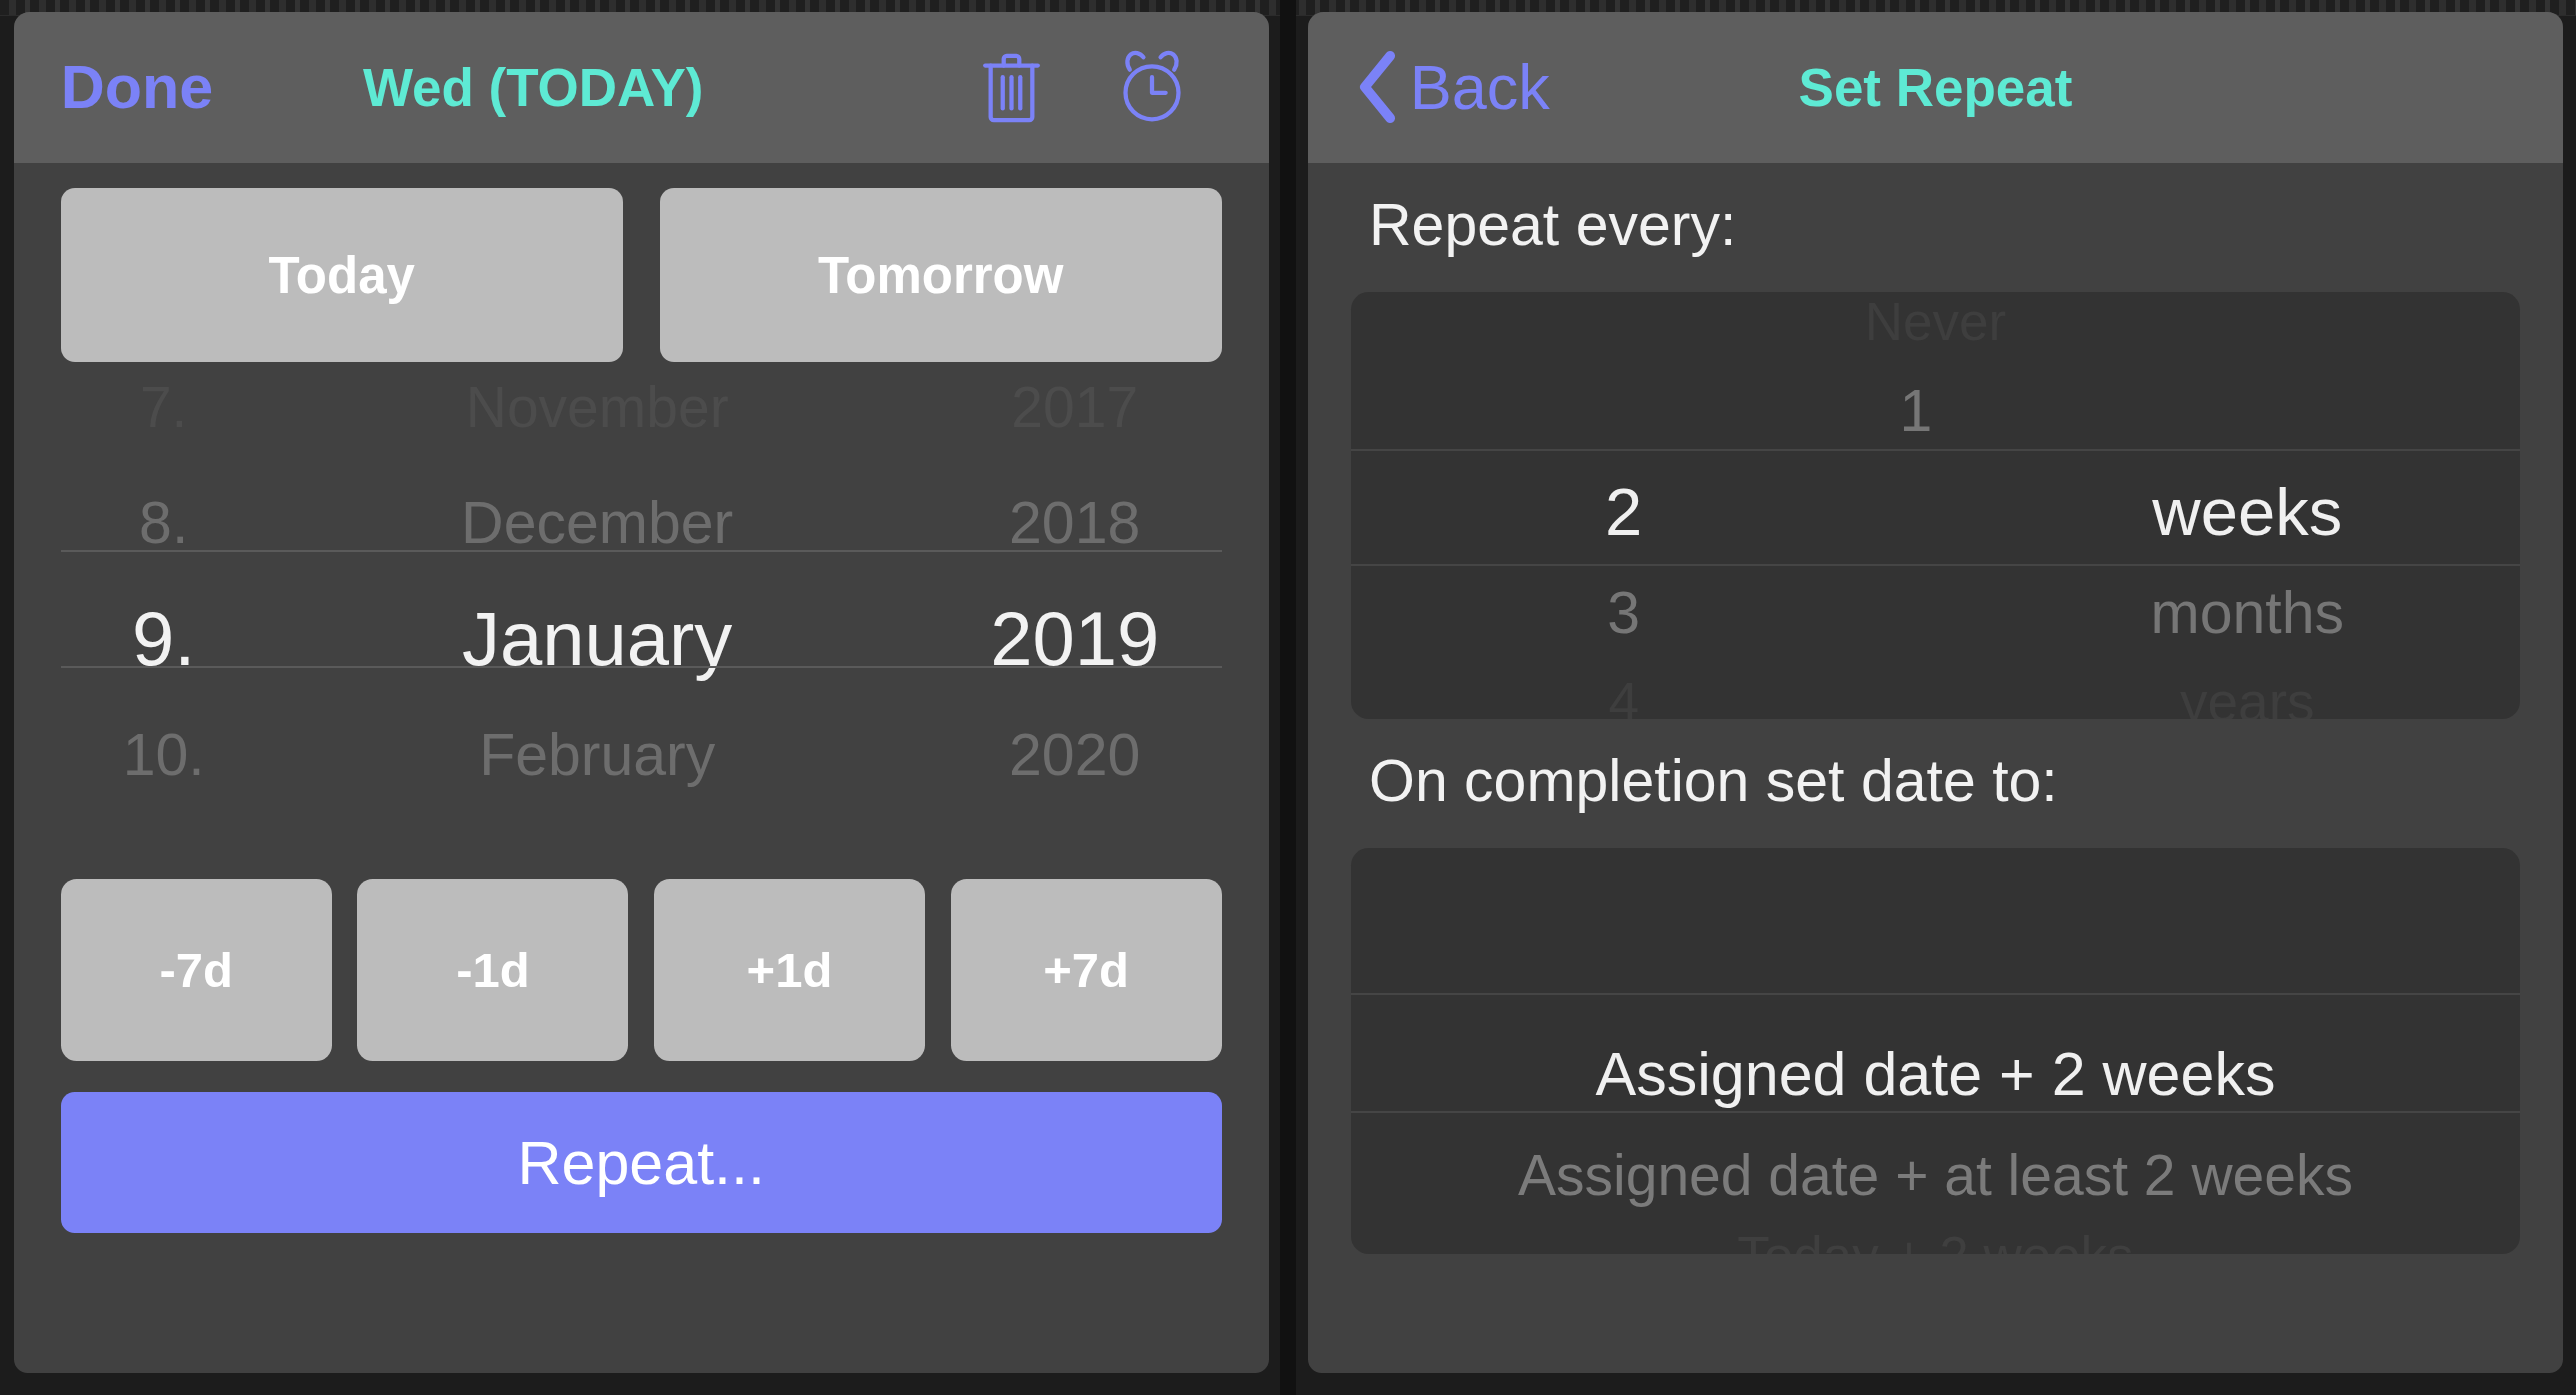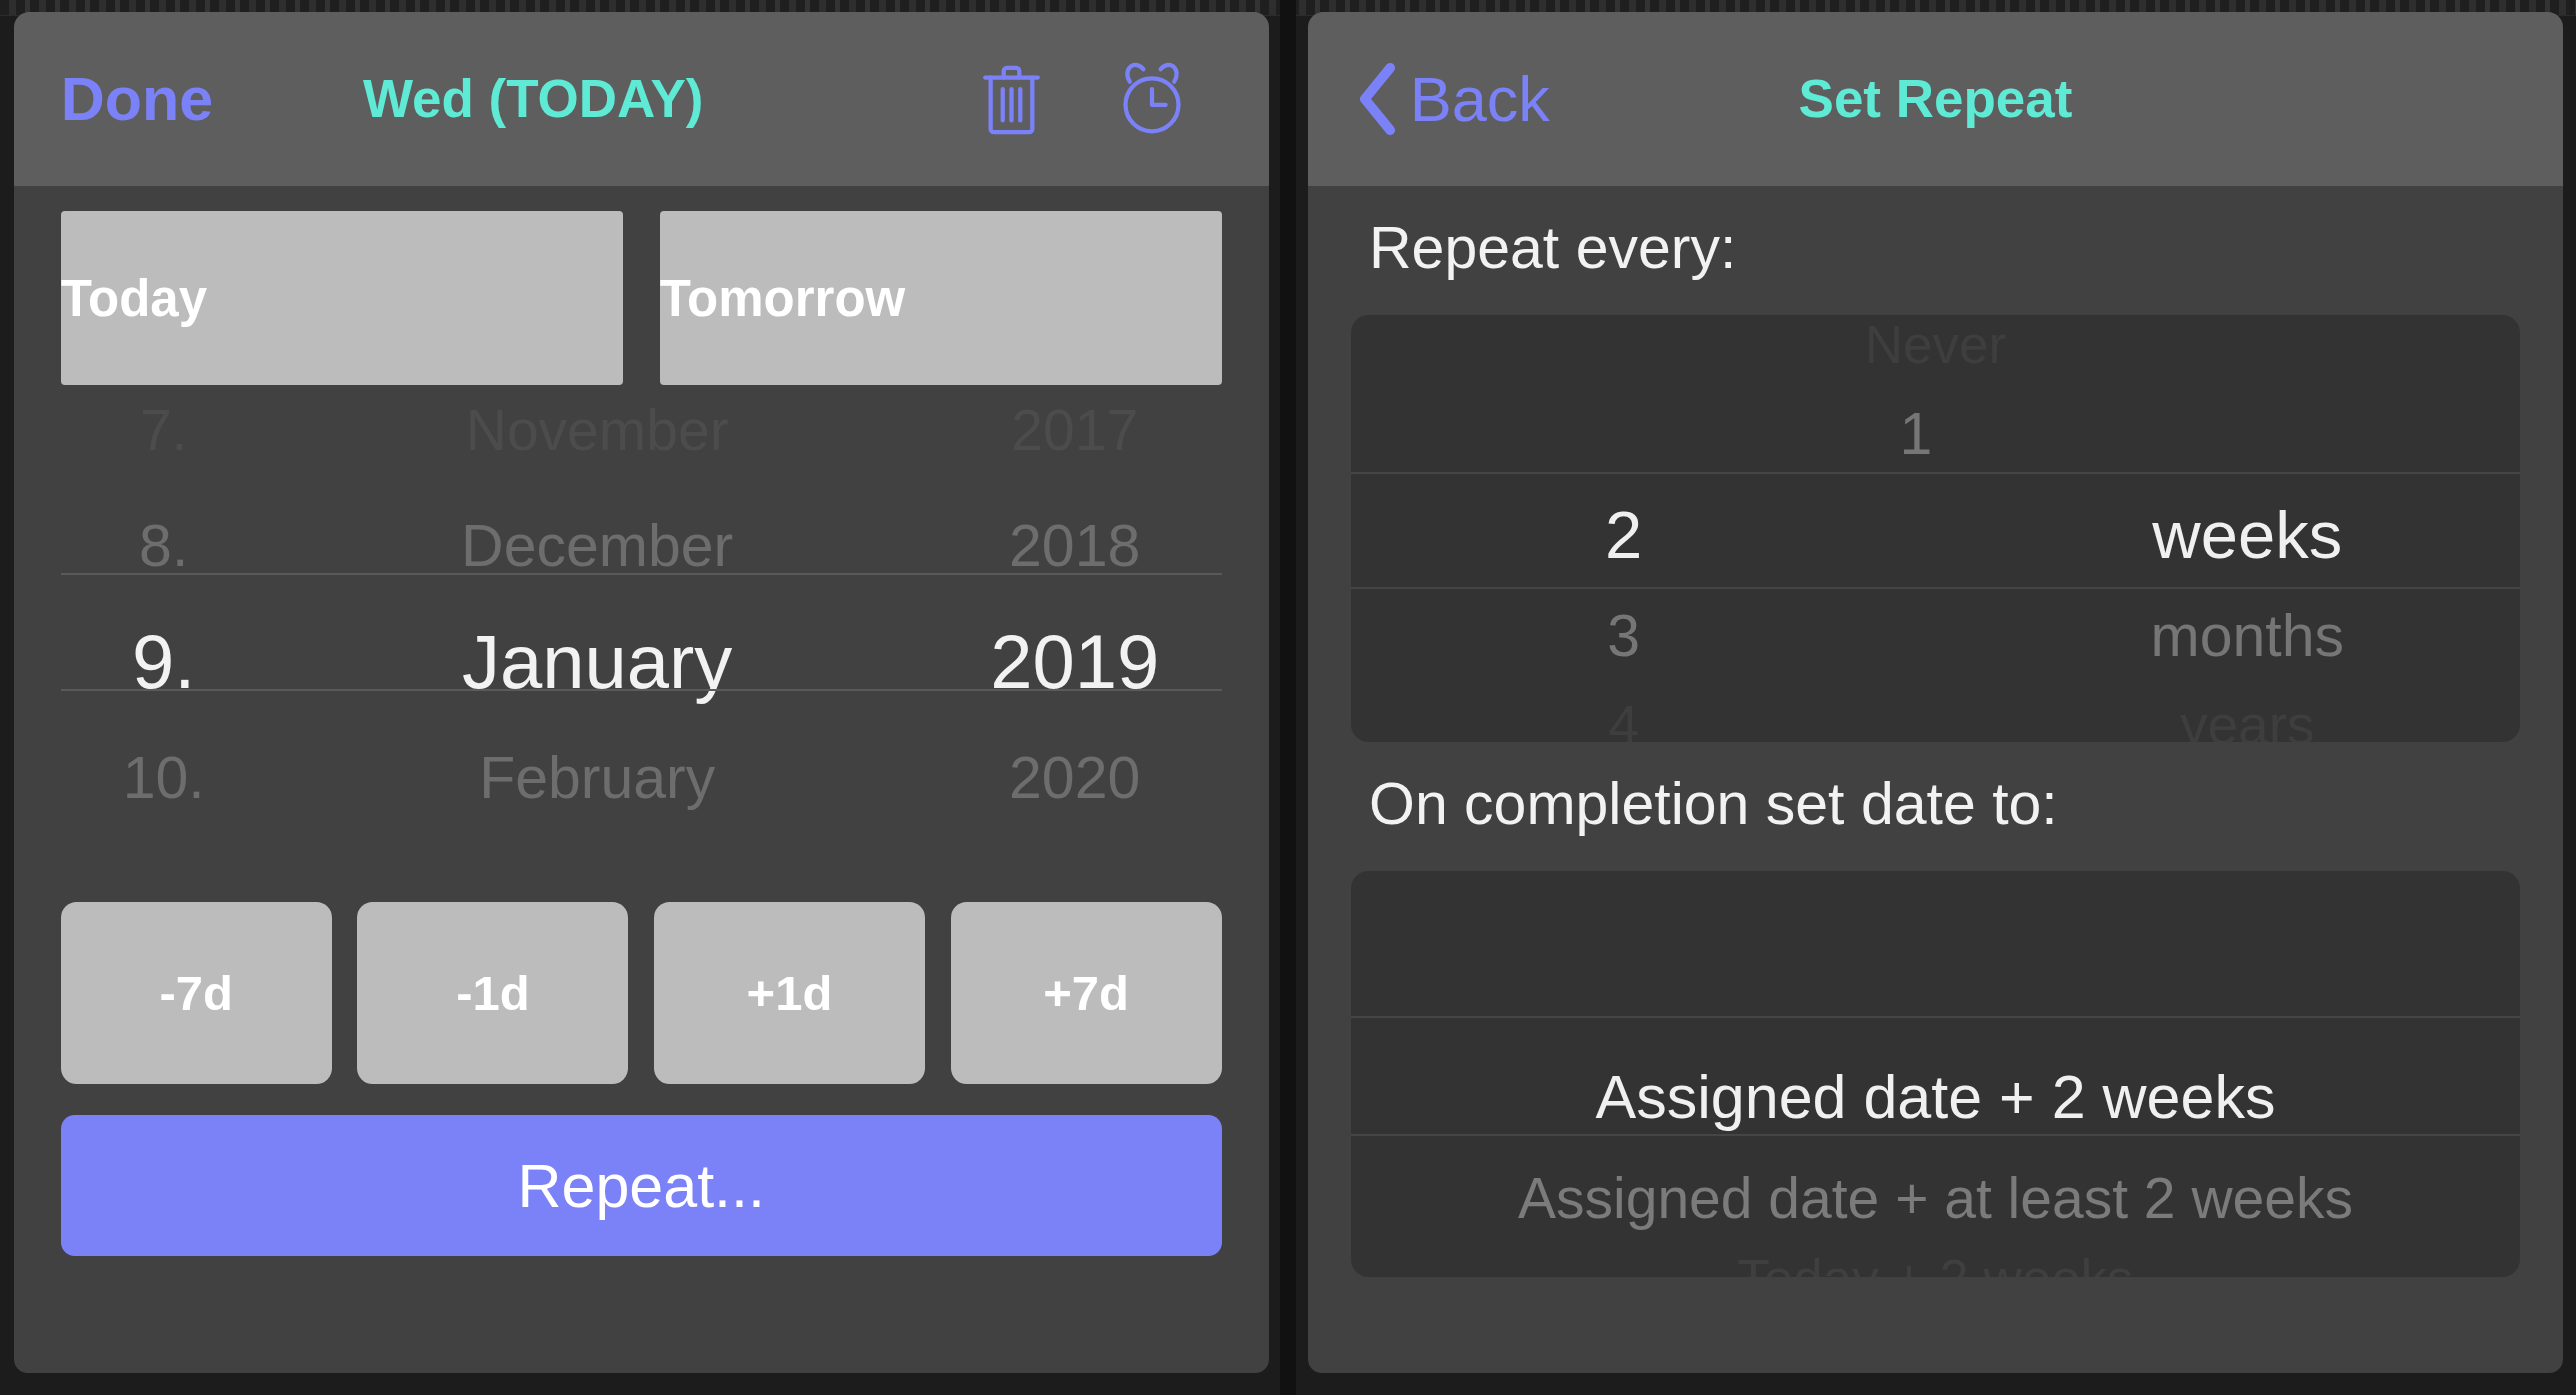--- a/index.html
+++ b/index.html
@@ -56,21 +56,21 @@
   }
   .gap-divider {
     position: absolute;
     left: 1280px; top: 0;
     width: 15.7px; height: 1396px;
     background: #111;
   }
 
   
   .navbar {
-    height: 174px;
+    height: 151px;
     background: #5e5e5e;
     display: flex;
     align-items: center;
     position: relative;
     flex: 0 0 auto;
   }
   .nav-left {
     position: absolute;
     left: 47px;
     display: flex;
@@ -120,23 +120,24 @@
   
   .quick-row {
     display: flex;
     gap: 37px;
     padding: 25.5px 47px 0 47px;
   }
   .qbtn {
     flex: 1 1 0;
     height: 174px;
     background: #bcbcbc;
-    border-radius: 4px;
-    display: flex;
-    align-items: center;
+    border-radius: 14px;
+    display: flex;
+    align-items: center;
+    justify-content: center;
     color: #ffffff;
     font-size: 51px;
     font-weight: bold;
   }
 
   
   .wheel {
     position: relative;
     margin: 9.8px 47px 0 47px;
     height: 474px;

